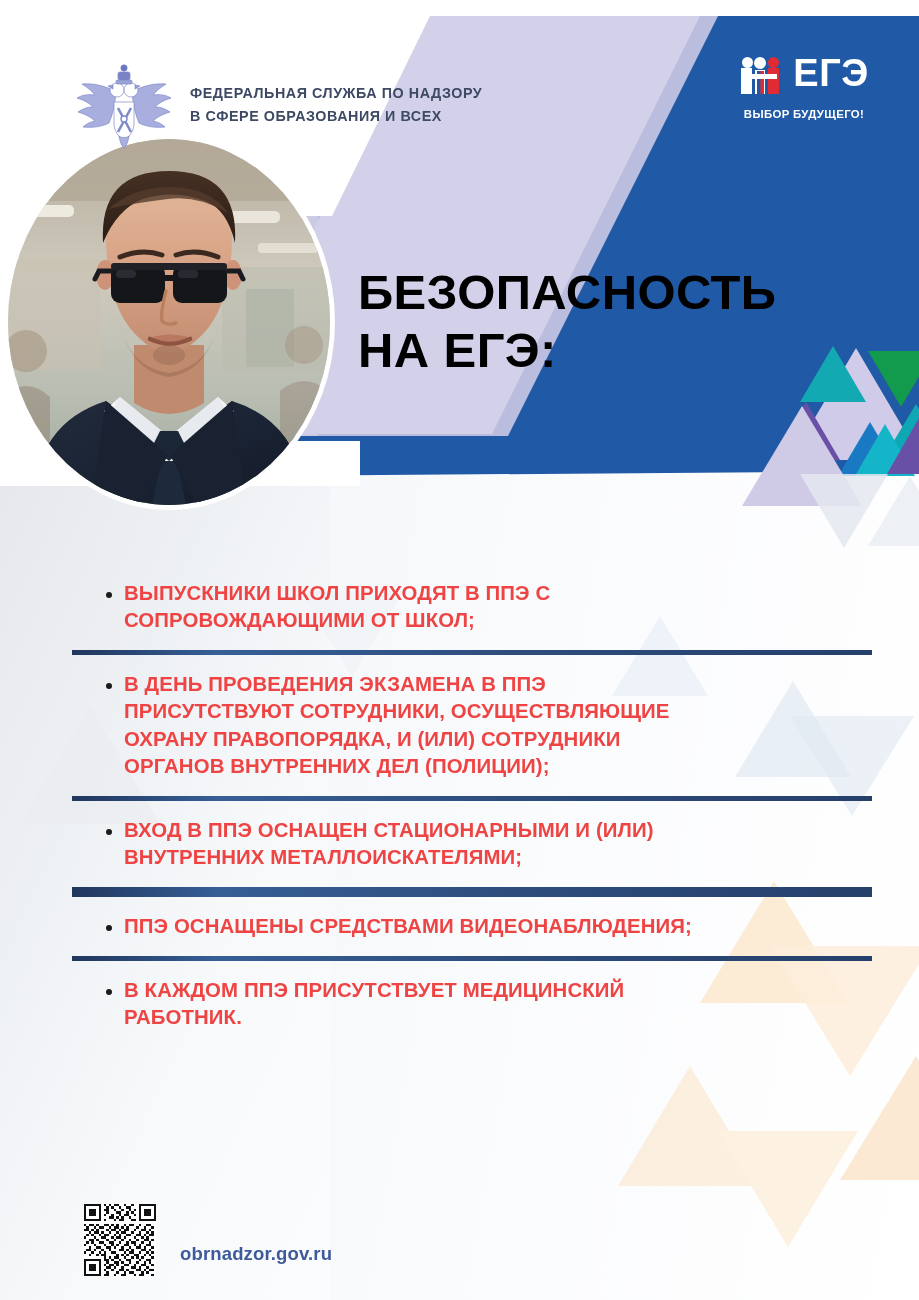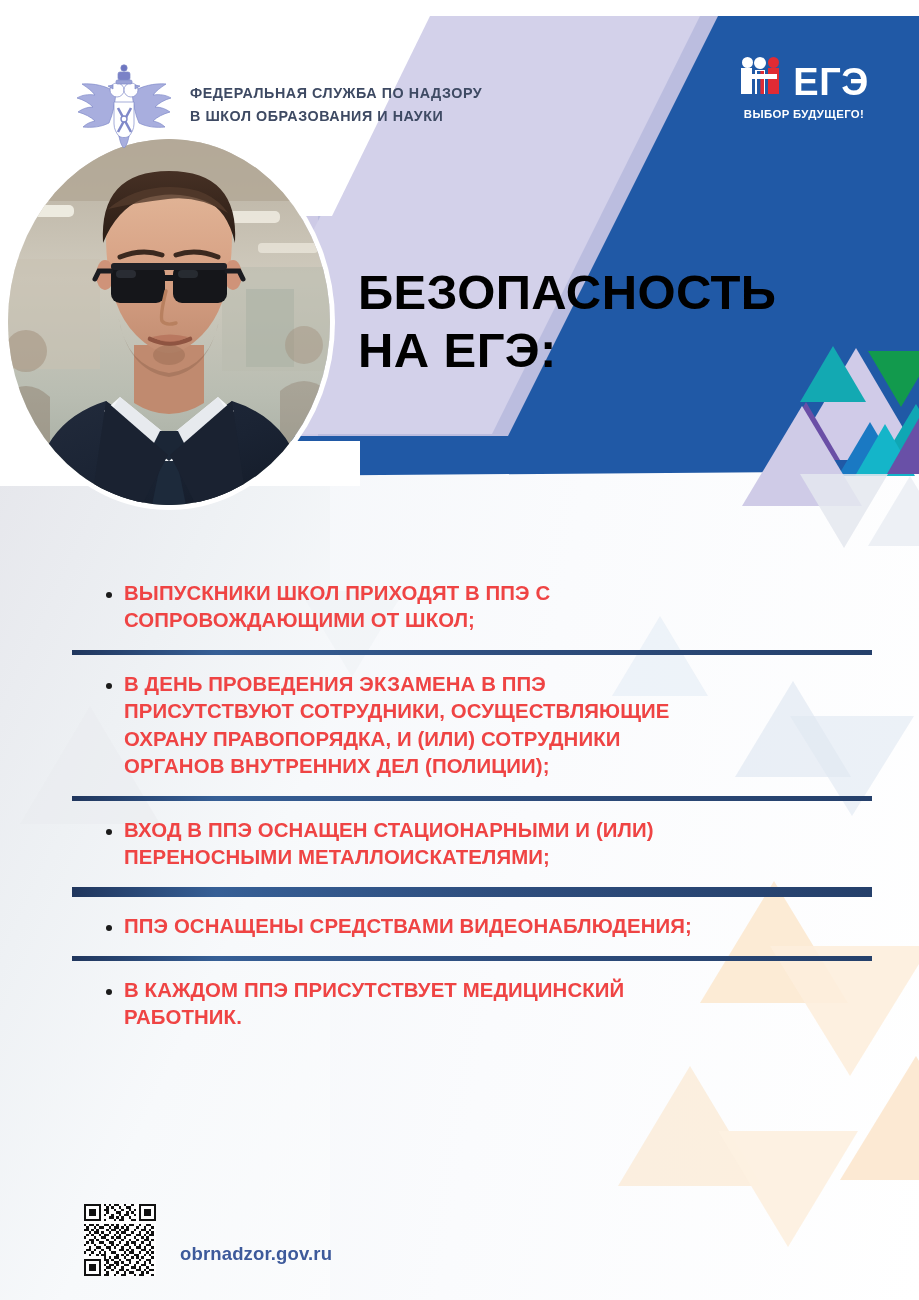--- a/index.html
+++ b/index.html
@@ -63,21 +63,21 @@
     display:flex; align-items:center; gap:14px;
   }
   .emblem { width:104px; height:86px; flex:0 0 auto; }
   .agency-text {
     font-size:14.3px; font-weight:700; letter-spacing:.55px;
     color:#3e4a63; line-height:1.62; white-space:nowrap;
   }
 
   
   .ege-wrap { position:absolute; left:724px; top:38px; z-index:20; text-align:center; width:160px; }
-  .ege-row { display:flex; align-items:flex-end; justify-content:center; gap:4px; }
+  .ege-row { display:flex; align-items:flex-start; justify-content:center; gap:4px; }
   .ege-mark { width:50px; height:47px; }
   .ege-word {
     font-size:38px; font-weight:700; color:#ffffff; letter-spacing:.5px;
     line-height:1; font-family:"Liberation Sans", sans-serif;
   }
   .ege-tag {
     margin-top:7px; font-size:11.4px; font-weight:700; color:#ffffff;
     letter-spacing:.35px;
   }
 
@@ -194,21 +194,21 @@
           <rect x="44" y="18" width="16" height="4" rx="1.5" fill="#9aa2d6"></rect>
           <circle cx="52" cy="6" r="3.2" fill="#6d75c0"></circle>
 
           <path d="M46 46 L59 70 M59 46 L46 70" stroke="#8089c9" stroke-width="2.6" fill="none"></path>
           <circle cx="52" cy="57" r="3" fill="#ffffff" stroke="#8089c9" stroke-width="1.4"></circle>
 
           <path d="M47 74 C48 80 50 85 52 86 C54 85 56 80 57 74 C55 76 49 76 47 74 Z" fill="#a8aede"></path>
         </g>
       </svg>
     </span>
-    <span class="agency-text"><span>ФЕДЕРАЛЬНАЯ СЛУЖБА ПО НАДЗОРУ</span><br><span>В ШКОЛ ОБРАЗОВАНИЯ И НАУКИ</span></span>
+    <span class="agency-text"><span>ФЕДЕРАЛЬНАЯ СЛУЖБА ПО НАДЗОРУ</span><br><span>В СФЕРЕ ОБРАЗОВАНИЯ И ВСЕХ</span></span>
   </div>
 
   <div class="ege-wrap">
     <div class="ege-row">
       <span class="ege-mark">
         <svg viewBox="0 0 50 47" xmlns="http://www.w3.org/2000/svg">
           <path d="M2 14 h11 v26 h-11 z" fill="#ffffff"></path>
           <circle cx="8.5" cy="8.5" r="5.5" fill="#ffffff"></circle>
           <path d="M16 16 h10 v24 h-10 z" fill="#ffffff"></path>
           <circle cx="21" cy="9" r="6" fill="#ffffff"></circle>
@@ -329,21 +329,21 @@
       <span class="item-text">В ДЕНЬ ПРОВЕДЕНИЯ ЭКЗАМЕНА В ППЭ
 ПРИСУТСТВУЮТ СОТРУДНИКИ, ОСУЩЕСТВЛЯЮЩИЕ
 ОХРАНУ ПРАВОПОРЯДКА, И (ИЛИ) СОТРУДНИКИ
 ОРГАНОВ ВНУТРЕННИХ ДЕЛ (ПОЛИЦИИ);</span>
     </div>
     <div class="rule"></div>
 
     <div class="item">
       <span class="dot"></span>
       <span class="item-text">ВХОД В ППЭ ОСНАЩЕН СТАЦИОНАРНЫМИ И (ИЛИ)
-ПЕРЕНОСНЫМИ МЕТАЛЛОИСКАТЕЛЯМИ;</span>
+ВНУТРЕННИХ МЕТАЛЛОИСКАТЕЛЯМИ;</span>
     </div>
     <div class="rule"></div>
 
     <div class="rule"></div>
 
     <div class="item">
       <span class="dot"></span>
       <span class="item-text">ППЭ ОСНАЩЕНЫ СРЕДСТВАМИ ВИДЕОНАБЛЮДЕНИЯ;</span>
     </div>
     <div class="rule"></div>

